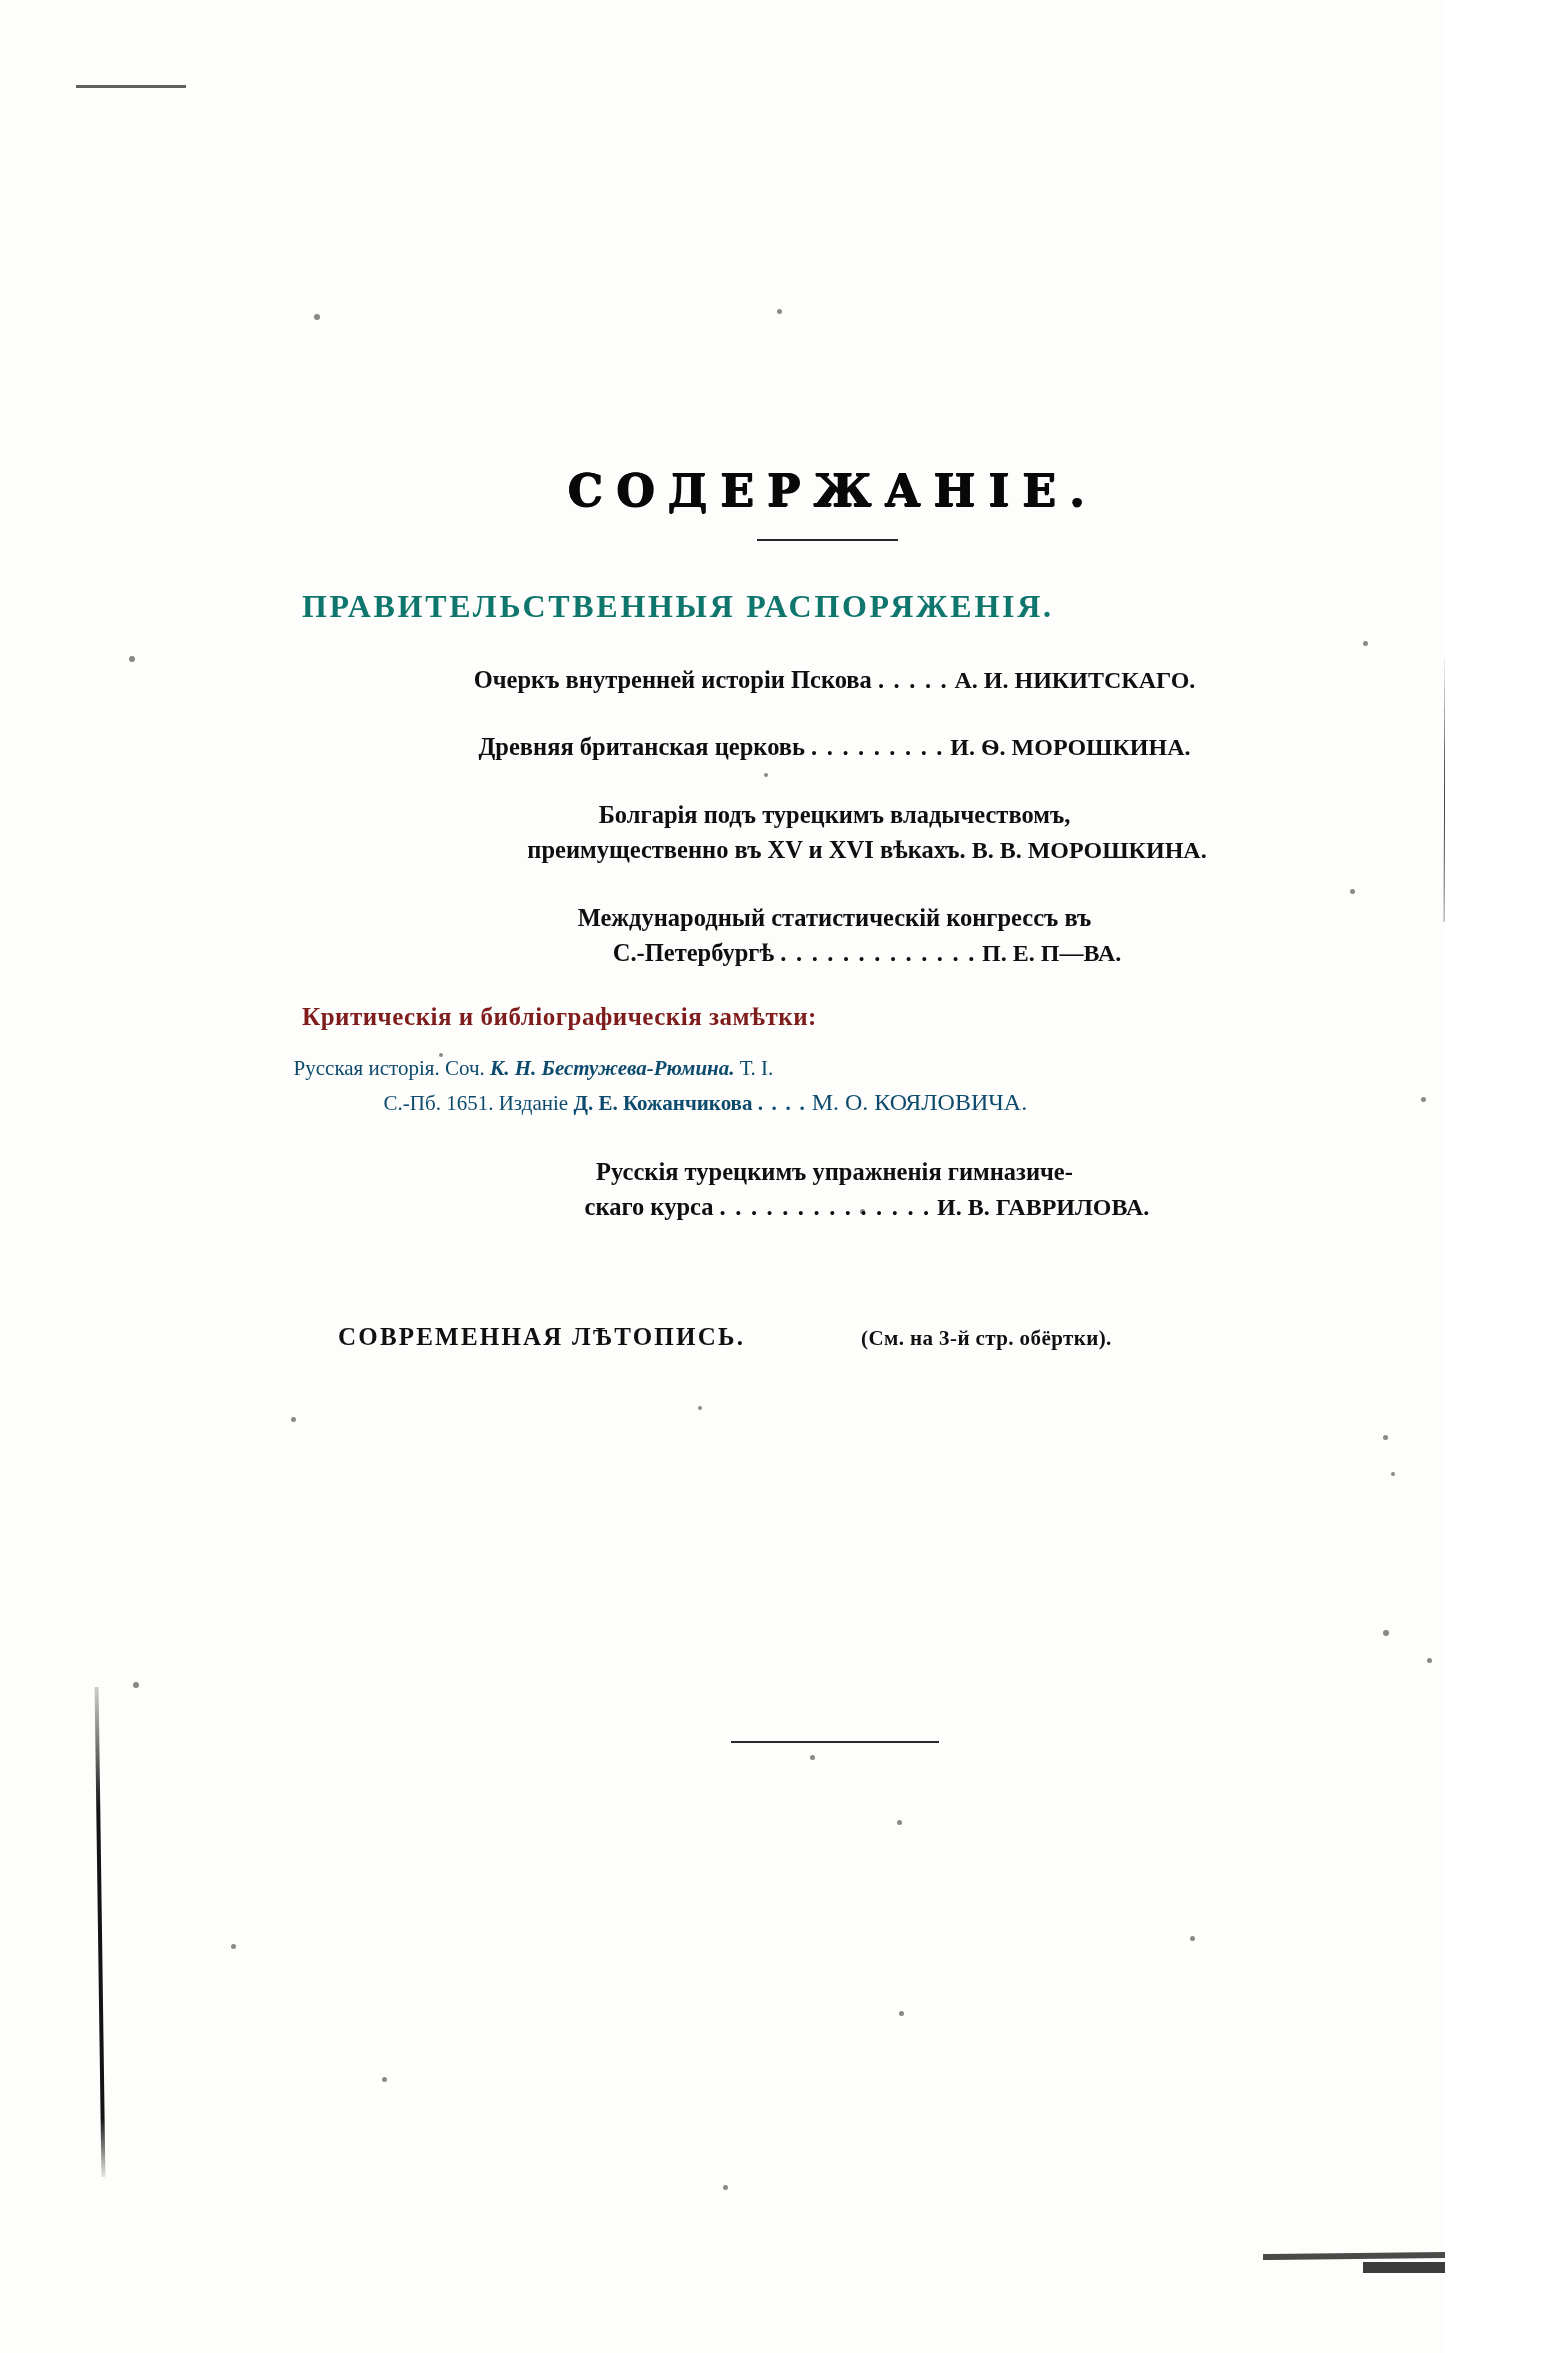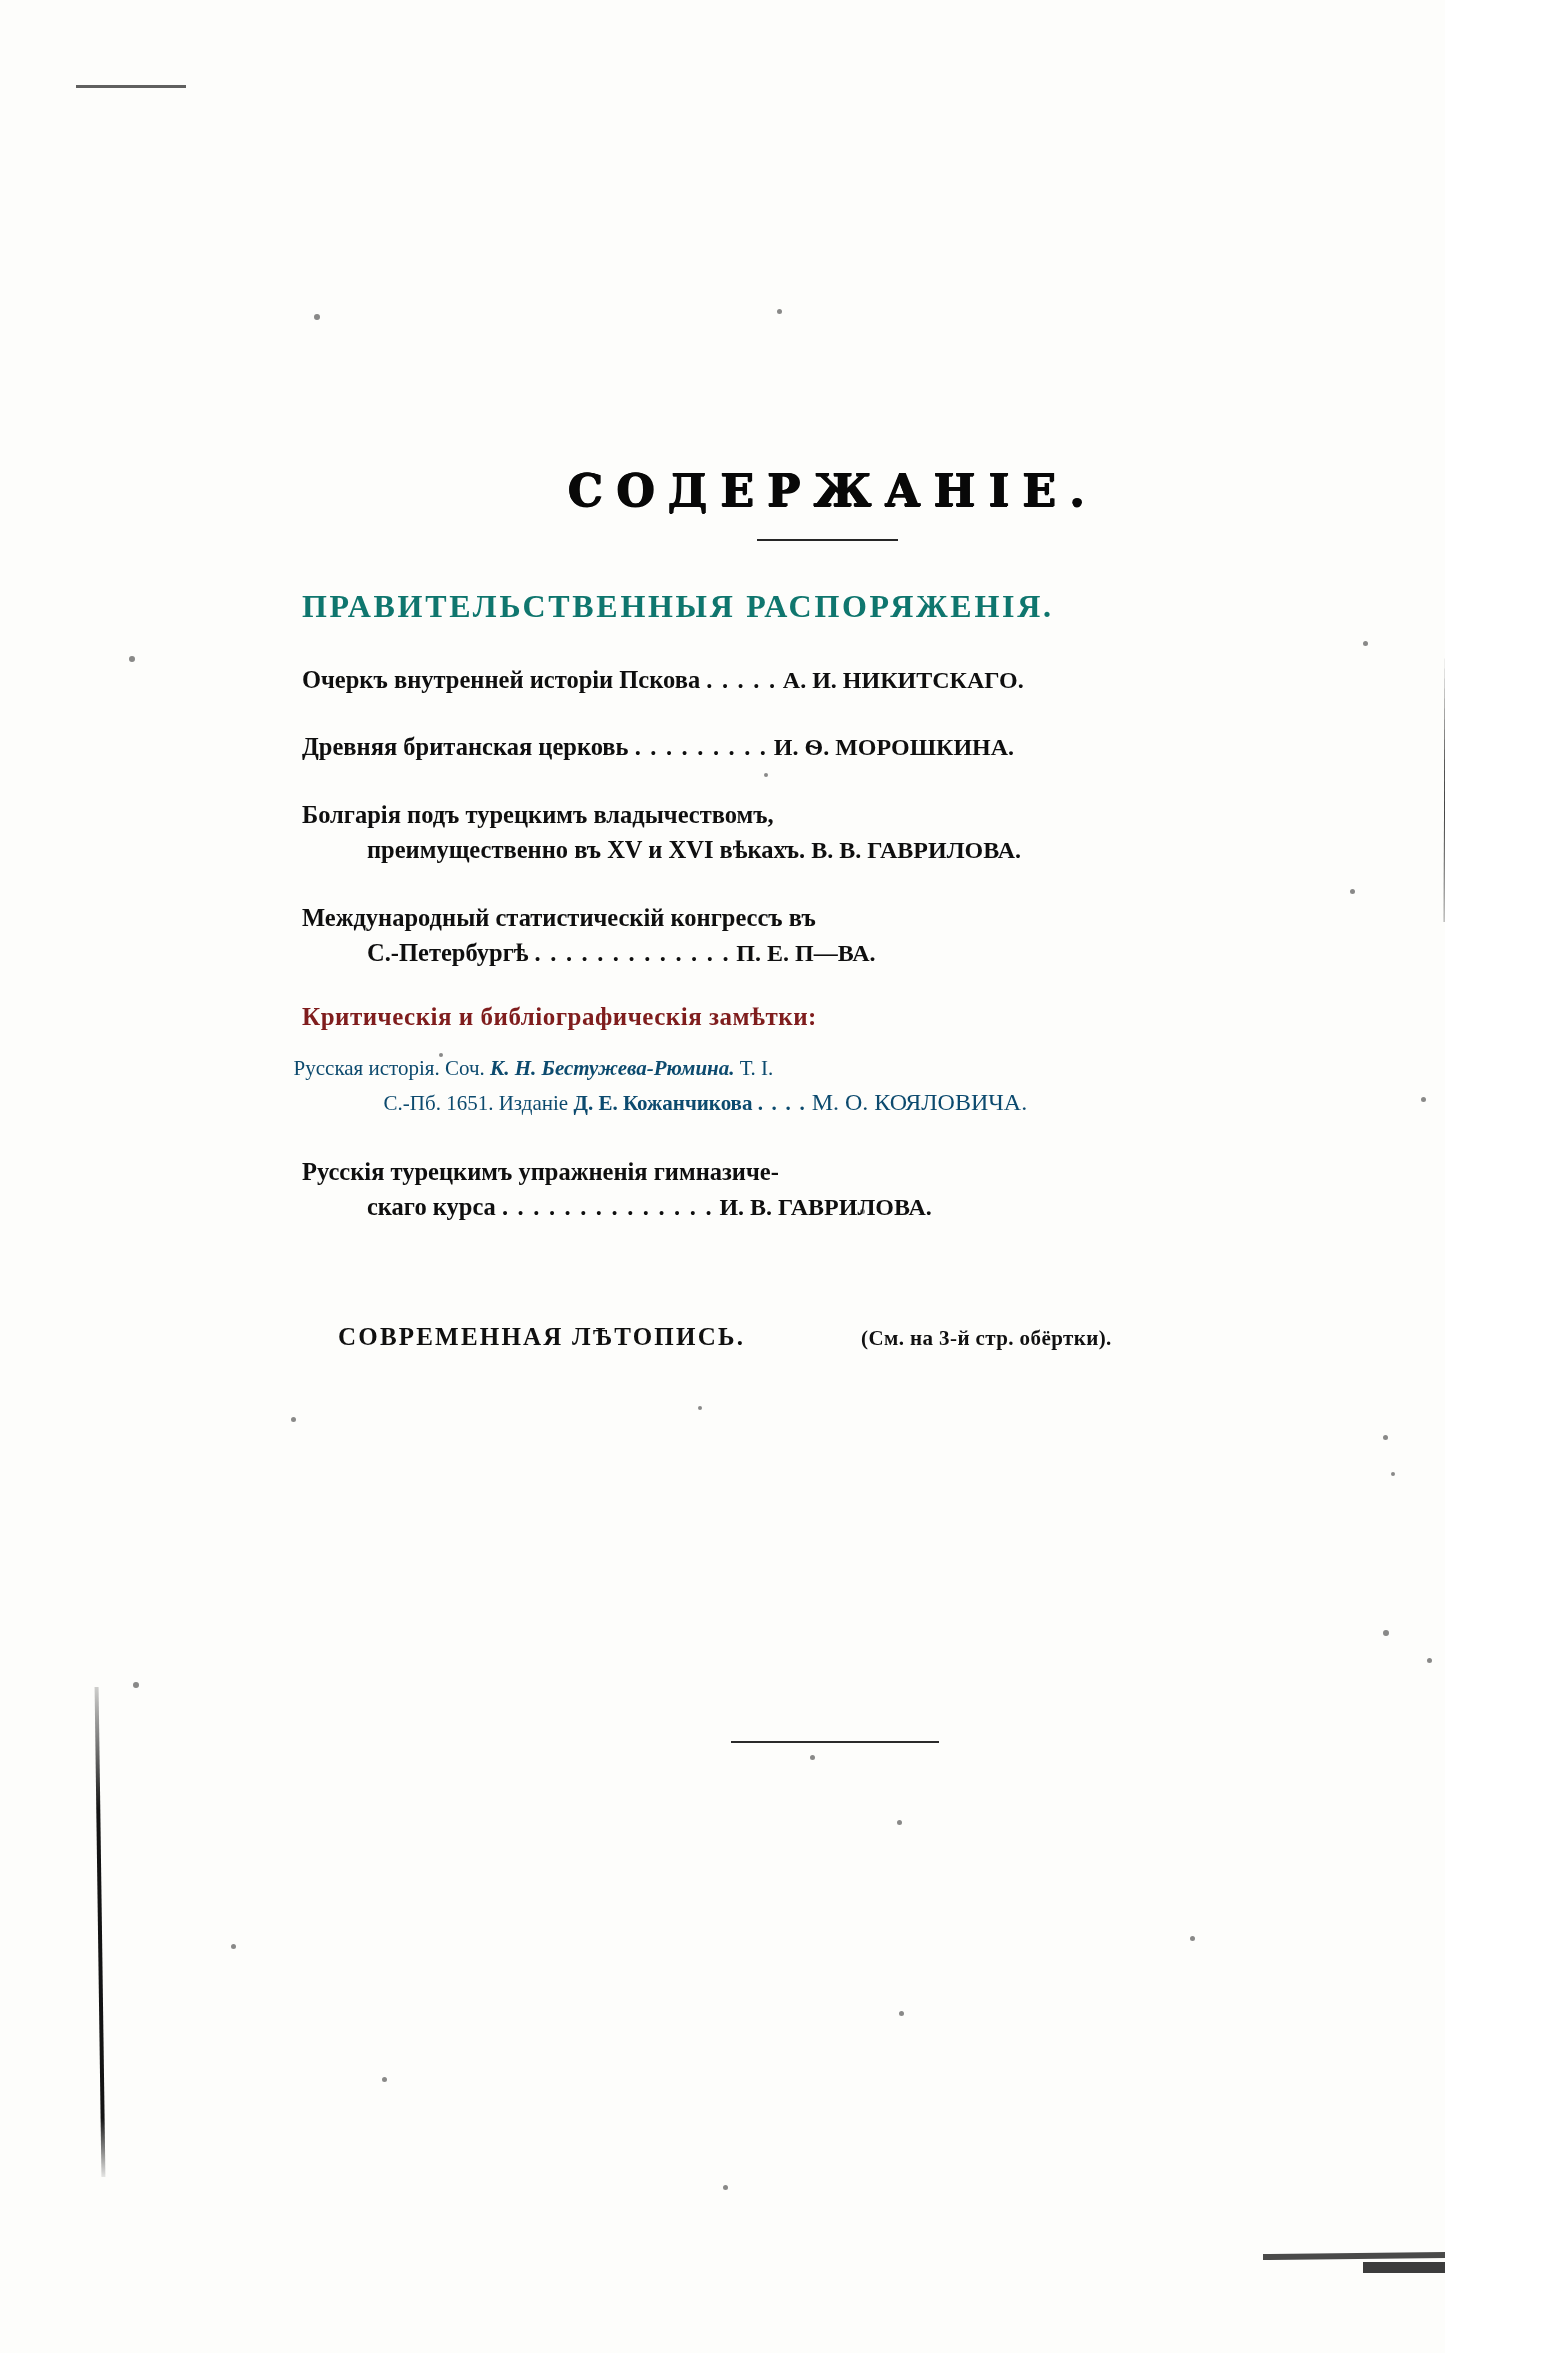--- a/index.html
+++ b/index.html
@@ -109,20 +109,21 @@
     color: #0f766e;
     margin: 0 0 38px 15px;
   }
 
   .entry {
     margin: 0 0 33px 15px;
     font-size: 24.5px;
     font-weight: bold;
     line-height: 1.42;
     color: #0f0f0f;
+    text-align: center;
   }
   .entry .line2 { display: block; padding-left: 65px; }
 
   .leader { letter-spacing: 1.7px; font-weight: bold; }
   .smallcaps-big { font-size: 24px; }
 
   .subhead {
     margin: 0 0 21.6px 15px;
     font-size: 25px;
     font-weight: bold;
@@ -221,21 +222,21 @@
     <div class="entry">
       <span>Древняя британская церковь</span>
       <span class="leader">. . . . . . . . .</span>
       <span class="smallcaps-big">И. Ѳ. МОРОШКИНА.</span>
     </div>
 
     <div class="entry">
       <span>Болгарія подъ турецкимъ владычествомъ,</span>
       <span class="line2">
         <span>преимущественно въ XV и XVI вѣкахъ.</span>
-        <span class="smallcaps-big">В. В. ГАВРИЛОВА.</span>
+        <span class="smallcaps-big">В. В. МОРОШКИНА.</span>
       </span>
     </div>
 
     <div class="entry">
       <span>Международный статистическій конгрессъ въ</span>
       <span class="line2">
         <span>С.-Петербургѣ</span>
         <span class="leader">. . . . . . . . . . . . .</span>
         <span class="smallcaps-big">П. Е. П—ВА.</span>
       </span>

